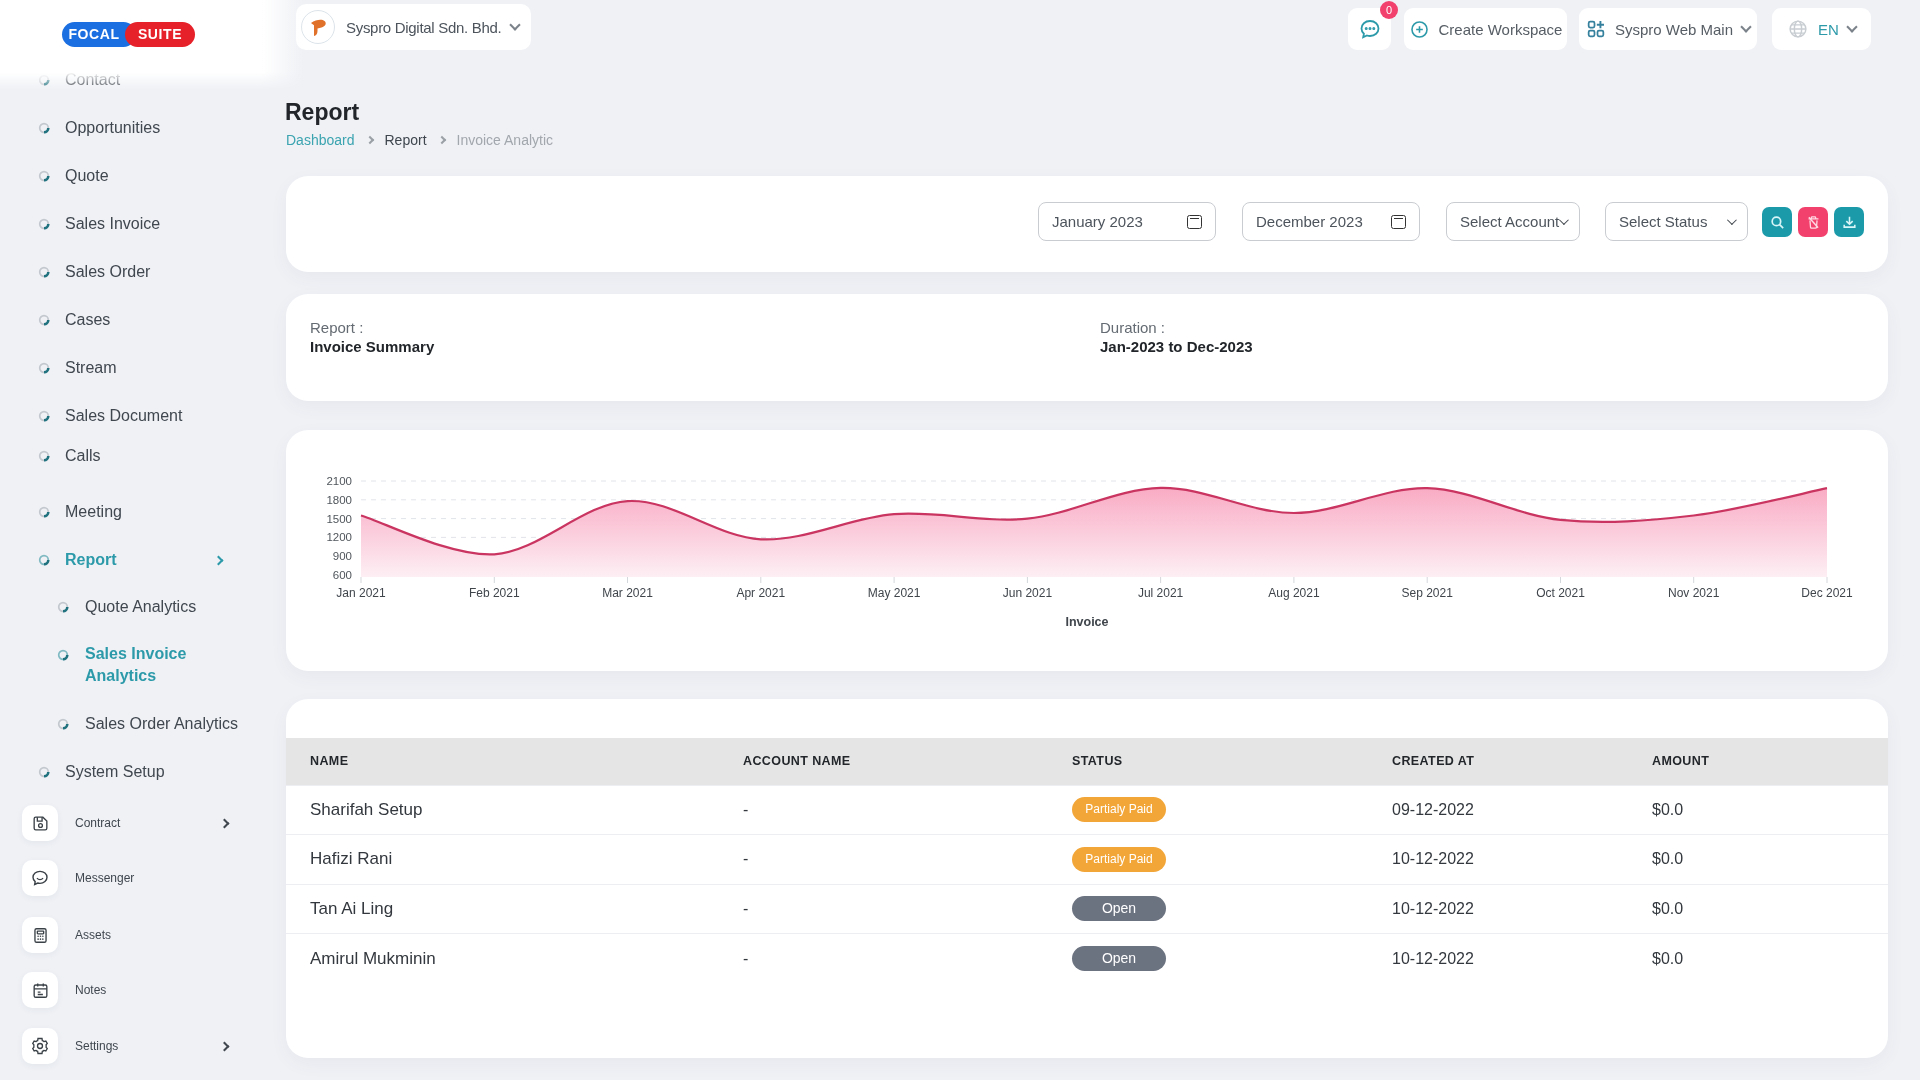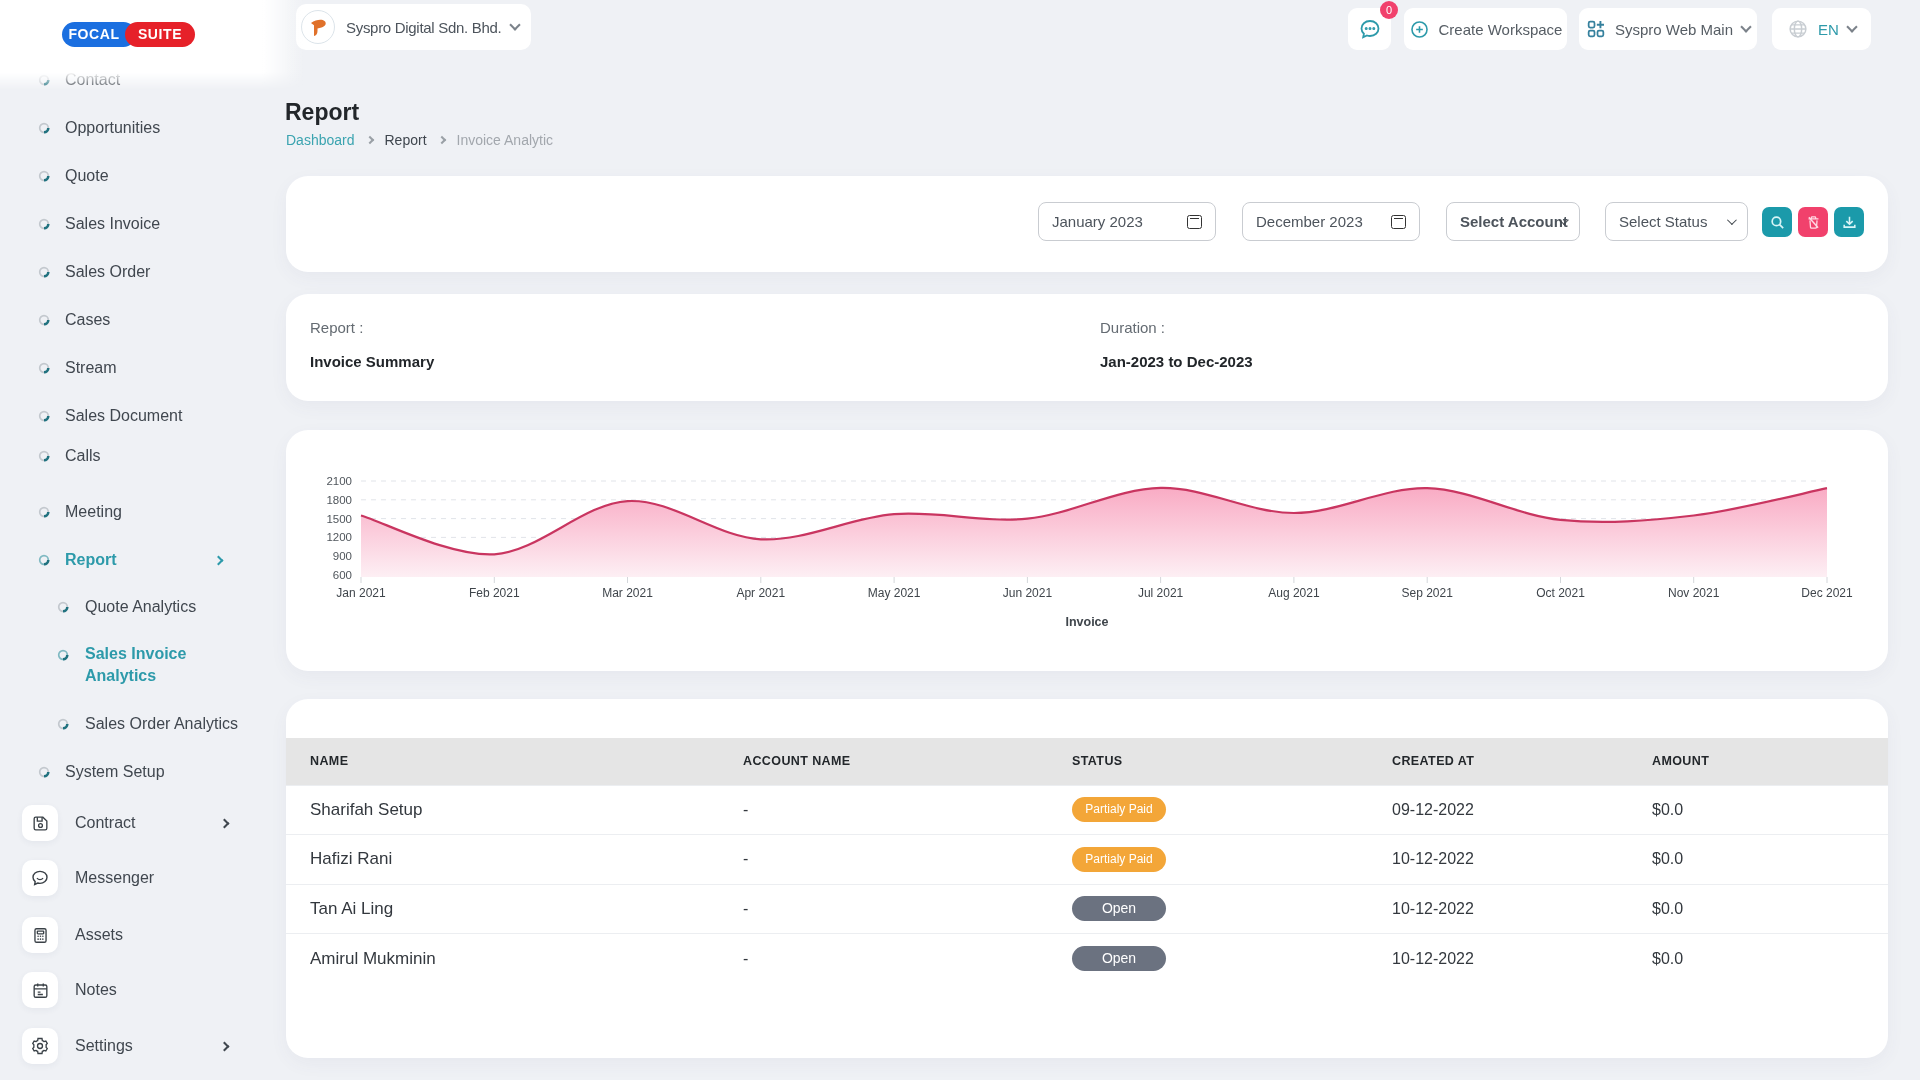--- a/index.html
+++ b/index.html
@@ -29,50 +29,50 @@
 .snav { position:absolute; left:0; top:0; width:260px; }
 .mi { position:absolute; left:0; width:260px; display:flex; align-items:center; font-size:16px; color:#40474f; }
 .mi .dot { margin-left:38px; margin-right:15px; }
 .mi .txt { }
 .mi .arr { position:absolute; right:38px; width:7px; height:7px; border-right:2px solid #40474f; border-top:2px solid #40474f; transform:rotate(45deg); }
 .mi.active { color:#2d9aaa; font-weight:bold; }
 .mi.active .arr { border-color:#2d9aaa; }
 .sub { position:absolute; display:flex; align-items:center; font-size:16px; color:#40474f; }
 .sub .dot { margin-left:57px; margin-right:16px; }
 .sub.active { color:#2d9aaa; font-weight:bold; }
-.box-item { position:absolute; left:0; width:260px; display:flex; align-items:center; font-size:16px; color:#40474f; }
+.box-item { position:absolute; left:0; width:260px; display:flex; align-items:center; font-size:12px; color:#40474f; }
 .box-item .bx { margin-left:22px; width:36px; height:36px; background:#fff; border-radius:10px; box-shadow:0 2px 6px rgba(56,71,109,.06); display:flex; align-items:center; justify-content:center; margin-right:17px; }
 .box-item .arr { position:absolute; right:32px; width:7px; height:7px; border-right:2px solid #40474f; border-top:2px solid #40474f; transform:rotate(45deg); }
 
 
 h1.pg { position:absolute; left:285px; top:99px; font-size:23px; color:#22262a; font-weight:bold; }
 .bc { position:absolute; left:286px; top:132px; font-size:14px; color:#3f464e; display:flex; align-items:center; gap:12px; }
 .bc .l1 { color:#3ba4b0; }
 .bc .sep { width:6px; height:6px; border-right:2px solid #9aa0a6; border-top:2px solid #9aa0a6; transform:rotate(45deg); }
 .bc .gr { color:#a2a7ad; }
 
 
 .fcard { left:286px; top:176px; width:1602px; height:96px; }
 .inp { position:absolute; top:26px; height:39px; border:1px solid #c9ccd1; border-radius:8px; background:#fff; font-size:15px; color:#4d545c; display:flex; align-items:center; padding:0 13px; justify-content:space-between; }
 .dinp1 { left:752px; width:178px; }
 .dinp2 { left:956px; width:178px; }
-.sel1 { left:1160px; width:134px;font-weight:bold; }
+.sel1 { left:1160px; width:134px; }
 .sel2 { left:1319px; width:143px; }
 .calico { width:15px; height:14px; border:1.6px solid #333; border-radius:2.5px; position:relative; margin-left:10px; }
 .calico:before { content:""; position:absolute; left:2px; right:2px; top:2.5px; border-top:1.6px solid #333; }
 .selarr { width:7px; height:7px; border-right:1.8px solid #42484e; border-bottom:1.8px solid #42484e; transform:rotate(45deg) translateY(-2px); }
 .btn { position:absolute; top:31px; width:30px; height:30px; border-radius:7px; display:flex; align-items:center; justify-content:center; }
 .btn.teal { background:#1b9aaa; }
 .btn.pink { background:#f1416c; }
 .b1 { left:1476px; } .b2 { left:1512px; } .b3 { left:1548px; }
 
 
 .scard { left:286px; top:294px; width:1602px; height:107px; }
 .lbl { font-size:15px; color:#646b72; }
-.val { font-size:15px; color:#22262a; font-weight:bold; margin-top:17px; }
+.val { font-size:15px; color:#22262a; font-weight:bold; margin-top:2px; }
 
 
 .tcard { left:286px; top:699px; width:1602px; height:359px; overflow:hidden; }
 table.tbl { width:100%; border-collapse:collapse; margin-top:39px; }
 table.tbl th { background:#e5e5e5; text-align:left; font-size:12.5px; letter-spacing:.4px; color:#23272b; padding:0 0 0 24px; height:47px; }
 table.tbl td { font-size:16px; color:#33383e; padding:0 0 0 24px; height:49.5px; border-top:1px solid #eceef1; }
 table.tbl tr td:first-child { font-size:17px; }
 .pill { display:inline-block; width:94px; height:25px; line-height:25px; border-radius:13px; text-align:center; color:#fff; font-size:13px; }
 .pill.or { background:#f3a638; font-size:12px; }
 .pill.gr { background:#6b7280; font-size:14px; }

